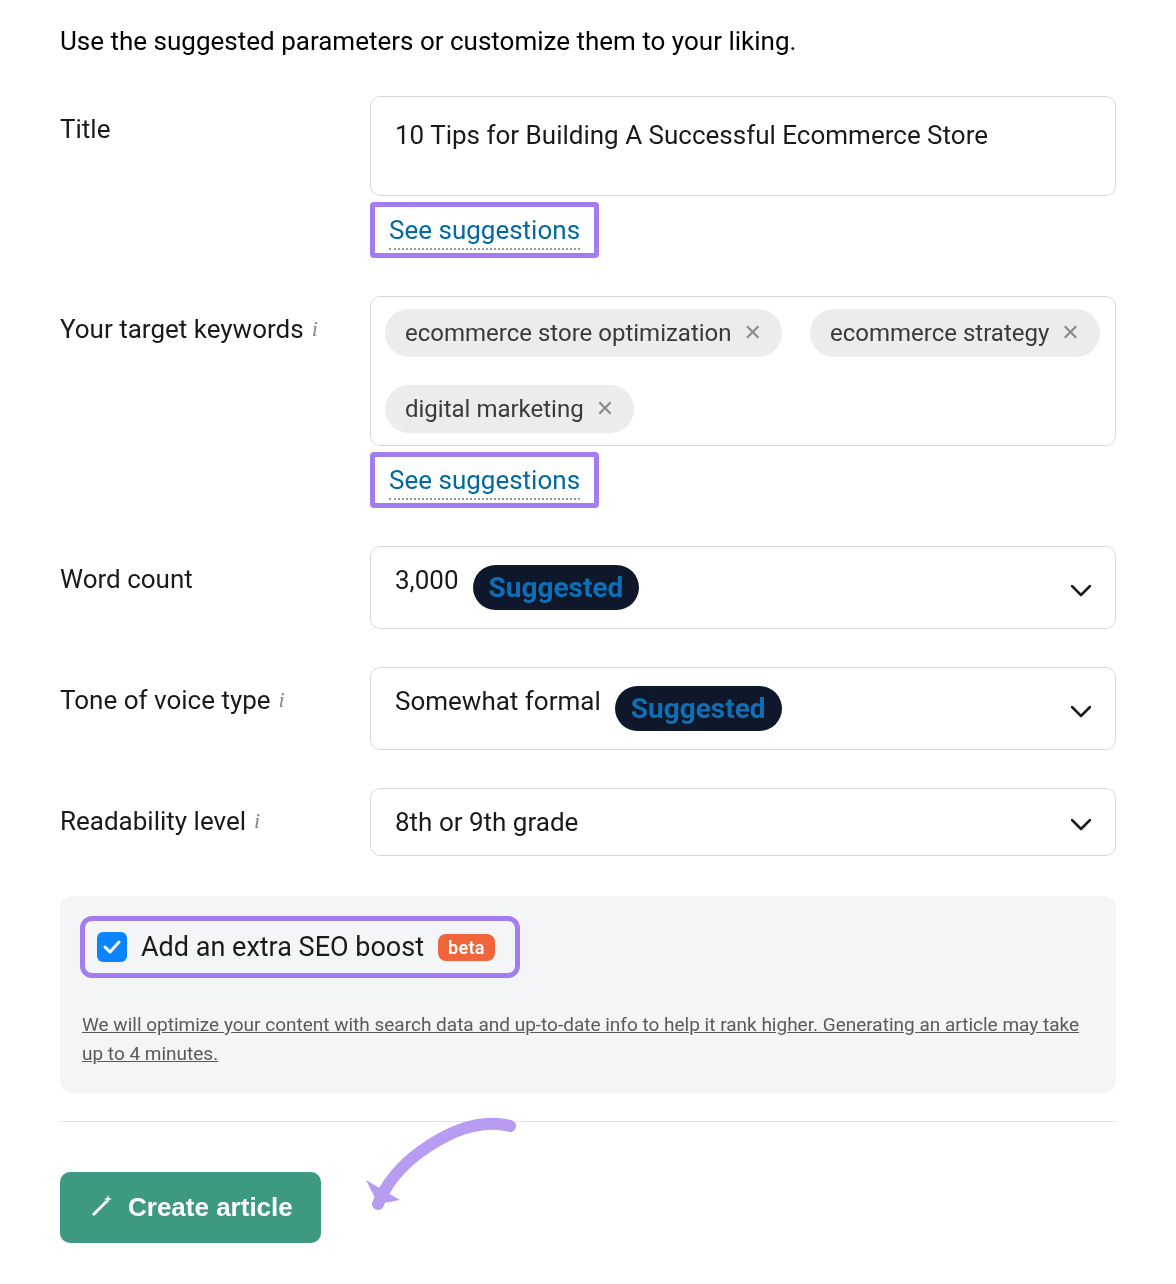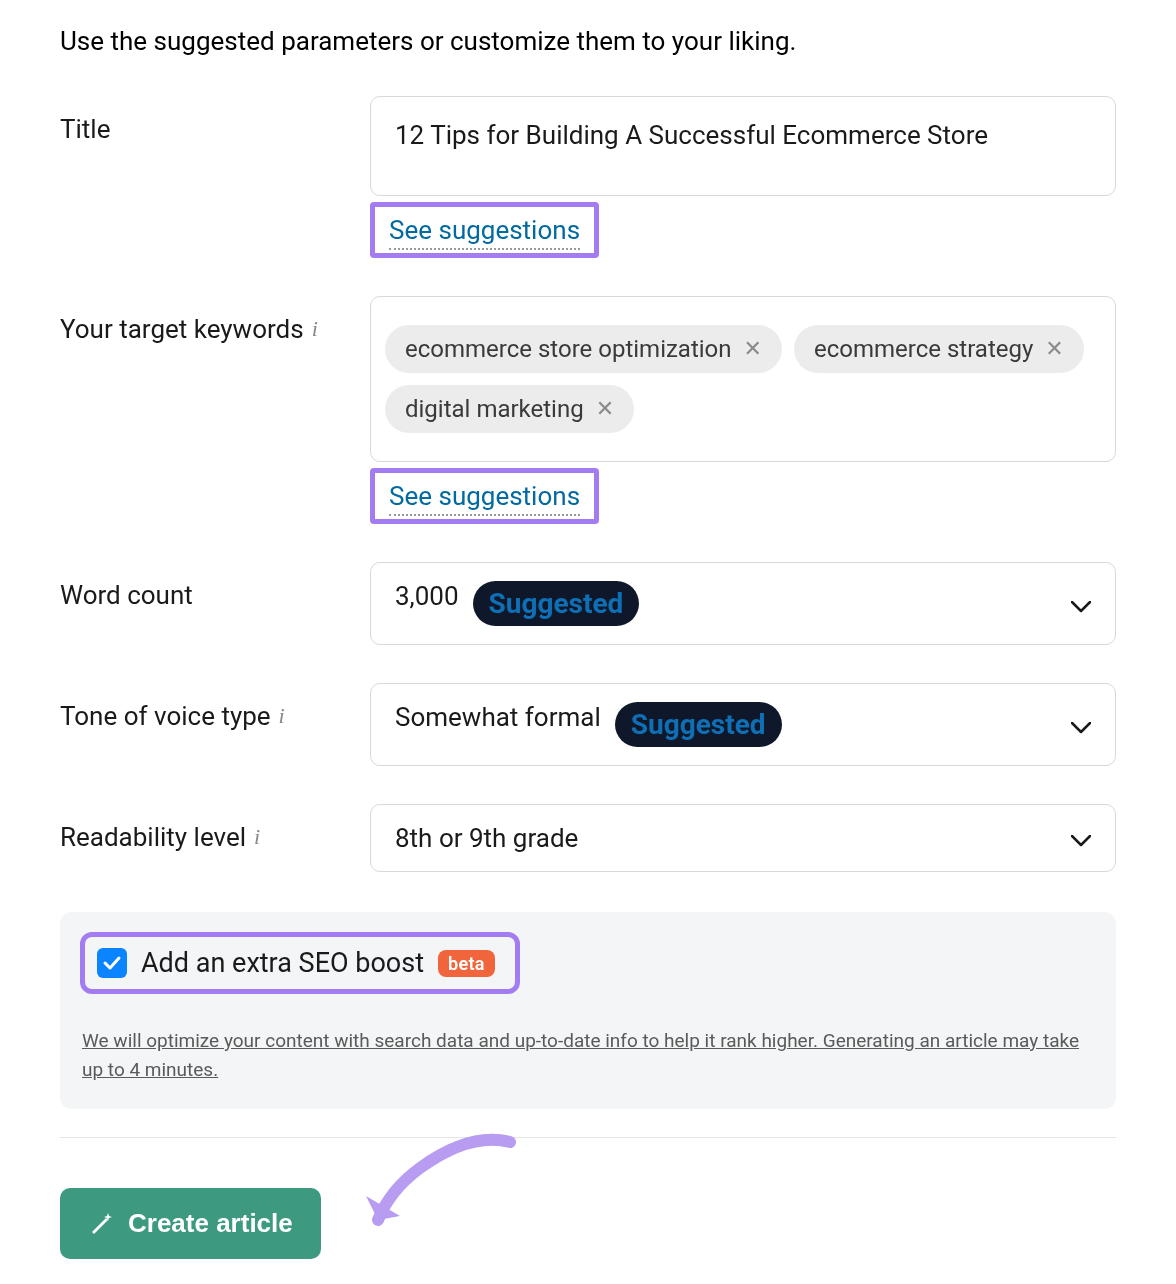--- a/index.html
+++ b/index.html
@@ -49,24 +49,24 @@
     font-size: 26px;
     width: 100%;
   }
   .input-box {
     padding: 20px 24px;
     min-height: 100px;
     line-height: 1.45;
     color: #1a1a1a;
   }
   .chips-box {
-    padding: 28px 14px;
+    padding: 12px 14px;
     display: flex;
     flex-wrap: wrap;
-    gap: 12px;
+    gap: 28px;
   }
   .chip {
     background: #ececec;
     border-radius: 999px;
     padding: 10px 20px;
     font-size: 24px;
     color: #3a3a3a;
     display: inline-flex;
     align-items: center;
     gap: 12px;
@@ -179,21 +179,21 @@
   }
   .create-btn {
     background: #3e9981;
     color: #fff;
     border: none;
     border-radius: 10px;
     padding: 20px 28px;
     font-size: 26px;
     font-weight: 600;
     display: inline-flex;
-    align-items: center;
+    align-items: flex-start;
     gap: 14px;
     cursor: pointer;
   }
   .create-btn svg { display: block; }
   .arrow-annot {
     position: absolute;
     left: 300px;
     top: -6px;
     pointer-events: none;
   }
@@ -204,21 +204,21 @@
 
 <div class="page">
 
   <p class="subtitle">Use the suggested parameters or customize them to your liking.</p>
 
   <div class="row">
     <div class="label-col">
       <span>Title</span>
     </div>
     <div class="field-col">
-      <div class="input-box">12 Tips for Building A Successful Ecommerce Store</div>
+      <div class="input-box">10 Tips for Building A Successful Ecommerce Store</div>
       <div class="see-suggestions-wrap">
         <span class="see-suggestions">See suggestions</span>
       </div>
     </div>
   </div>
 
   <div class="gap-block"></div>
 
   <div class="row">
     <div class="label-col">

